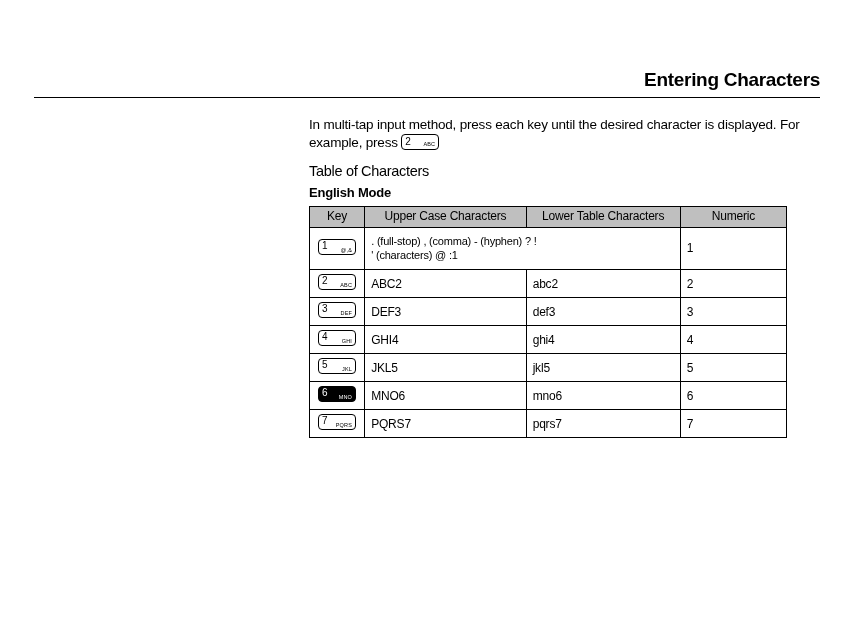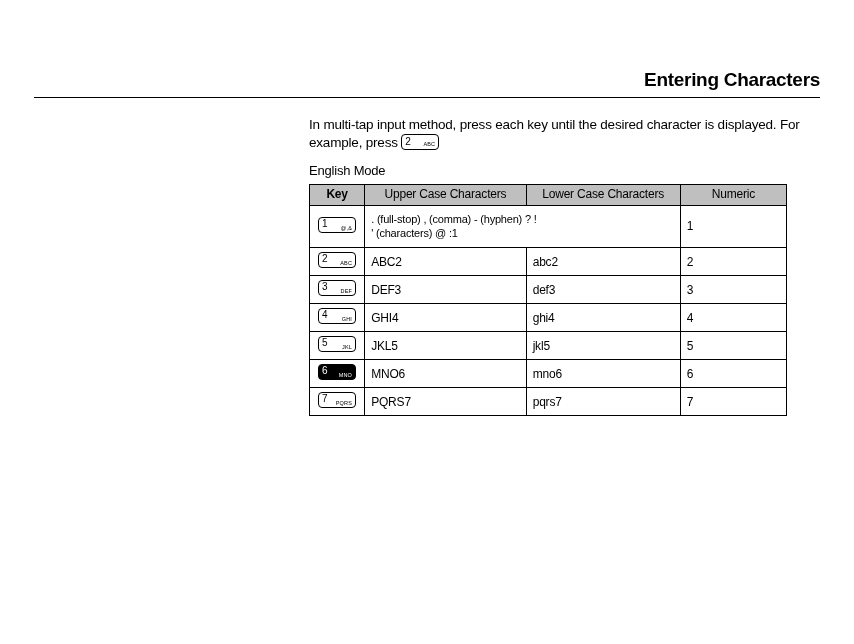--- a/index.html
+++ b/index.html
@@ -4,25 +4,25 @@
   <style>
     * { margin: 0; padding: 0; box-sizing: border-box; }
     html, body { width: 854px; height: 644px; background: #fff; font-family: "Helvetica Neue", Helvetica, Arial, sans-serif; color: #000; }
     .page { padding: 24px 34px 0 34px; position: relative; height: 100%; margin-top: 45px; }
     .title { text-align: right; font-weight: bold; font-size: 19px; font-stretch: condensed; letter-spacing: -0.3px; margin-bottom: 6px; }
     .hr { border-top: 1.5px solid #000; margin: 0 0 18px 0; }
     .content { margin-left: 275px; width: 520px; font-size: 13.5px; letter-spacing: -0.2px; }
     .para { margin-bottom: 8px; line-height: 1.35; }
     .inline-key { display: inline-block; vertical-align: -3px; }
     .subhead1 { font-weight: 500; font-size: 14.5px; margin-top: 6px; margin-bottom: 2px; letter-spacing: -0.3px; }
-    .subhead2 { font-weight: normal; font-size: 13px; margin: 6px 0 6px 0; }
+    .subhead2 { font-weight: bold; font-size: 13px; margin: 6px 0 6px 0; }
     table { border-collapse: collapse; width: 478px; font-size: 12px; letter-spacing: -0.2px; }
     th, td { border: 1px solid #000; vertical-align: middle; }
     th { background: #bfbfbf; font-weight: 500; text-align: center; padding: 3px 4px; line-height: 1.1; }
-    th.keycol { width: 56px; font-weight: bold; }
+    th.keycol { width: 56px; }
     th.uccol { width: 168px; }
     th.lccol { width: 160px; }
     th.numcol { width: 110px; }
     td { padding: 6px 6px; }
     td.keycell { text-align: center; padding: 4px 2px; }
     .row1 td.upper { font-size: 11px; line-height: 1.35; }
     .keybtn { display: inline-block; border: 1.4px solid #000; border-radius: 4px; width: 38px; height: 16px; position: relative; background: #fff; }
     .keybtn .dig { position: absolute; left: 3px; top: 0px; font-size: 10px; font-weight: 500; }
     .keybtn .lbl { position: absolute; right: 3px; bottom: 1px; font-size: 5.5px; letter-spacing: 0.2px; }
     .keybtn.dark { background: #000; color: #fff; }
@@ -42,28 +42,29 @@
     <div class="para">
       <span>In multi-tap input method, press each key until the desired character is displayed. For example, press </span>
       <span class="inline-key">
         <span class="keybtn">
           <span class="dig">2</span>
           <span class="lbl">ABC</span>
         </span>
       </span>
     </div>
 
+    <div class="subhead1">Table of Characters</div>
     <div class="subhead2">English Mode</div>
 
     <table>
       <thead>
         <tr>
           <th class="keycol">Key</th>
           <th class="uccol"><span>Upper Case Characters</span></th>
-          <th class="lccol"><span>Lower Case Characters</span></th>
+          <th class="lccol"><span>Lower Table Characters</span></th>
           <th class="numcol">Numeric</th>
         </tr>
       </thead>
       <tbody id="tbody">
           <tr class="row1">
             <td class="keycell"><span class="keybtn"><span class="dig">1</span><span class="lbl">@,&amp;</span></span></td>
             <td class="upper" colspan="2">
               <div>. (full-stop) , (comma) - (hyphen) ? !</div>
               <div>' (characters) @ :1</div>
             </td>

